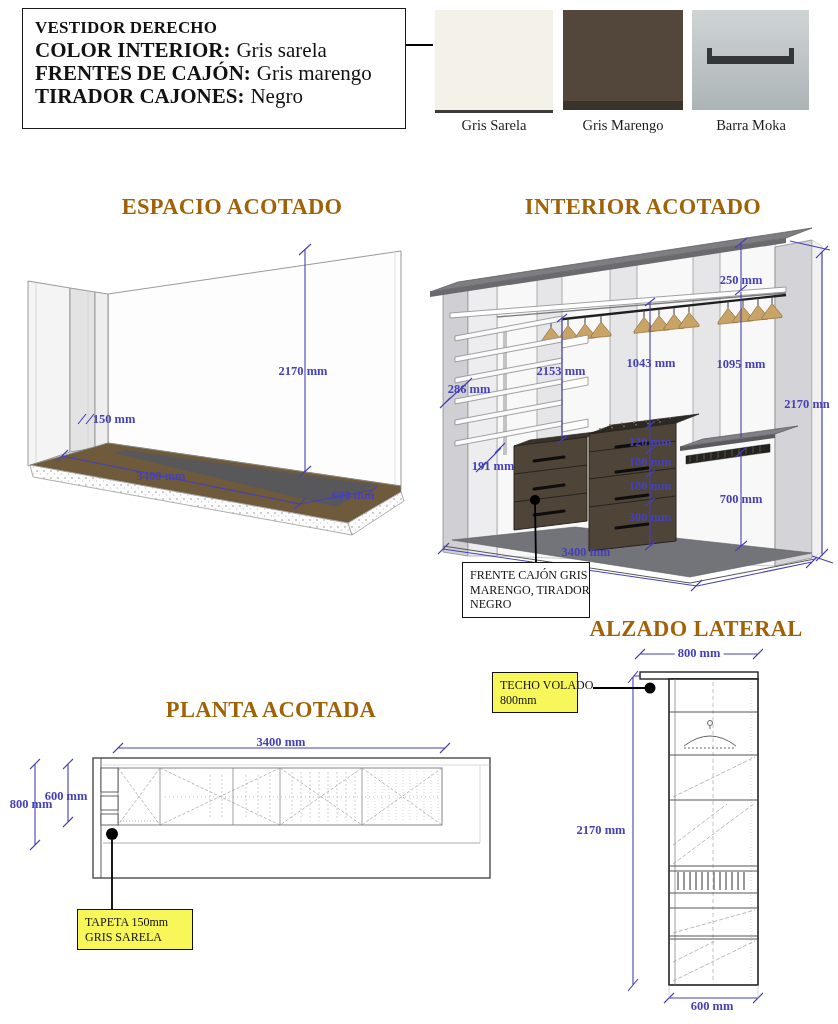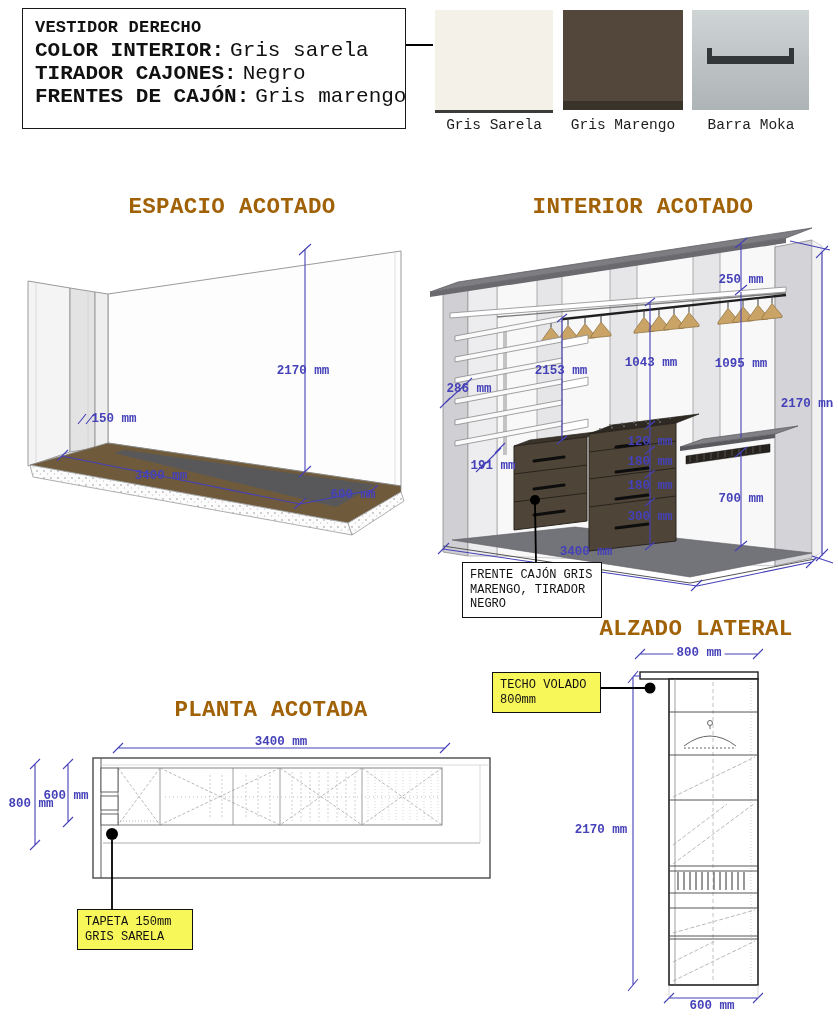--- a/index.html
+++ b/index.html
@@ -1,17 +1,17 @@
 <!DOCTYPE html>
 <html><head>
 <meta charset="utf-8">
 <style>
   html,body{margin:0;padding:0;background:#fff}
   .page{position:relative;width:838px;height:1024px;background:#ffffff;
-        font-family:Liberation Mono, monospace;overflow:hidden;color:#111}
+        font-family:Liberation Serif, serif;overflow:hidden;color:#111}
   svg.draw{position:absolute;left:0;top:0}
 
   
   .spec-box{position:absolute;left:22px;top:8px;width:384px;height:121px;
             border:1.6px solid #1a1a1a;box-sizing:border-box;padding:7px 0 0 12px;background:#fff}
   .spec-title{font-size:17px;font-weight:bold;line-height:23px;letter-spacing:.2px}
   .spec-line{font-size:21px;line-height:23px;white-space:nowrap}
   .spec-label{font-weight:bold}
   .spec-value{margin-left:6px}
 
@@ -243,24 +243,24 @@
       <circle cx="650" cy="688" r="5.5" fill="#000"></circle>
     </g>
   </svg>
 
   <div class="spec-box">
     <div class="spec-title">VESTIDOR DERECHO</div>
     <div class="spec-line">
       <span class="spec-label">COLOR INTERIOR:</span><span class="spec-value">Gris sarela</span>
     </div>
     <div class="spec-line">
-      <span class="spec-label">TIRADOR CAJONES:</span><span class="spec-value">Negro</span>
+      <span class="spec-label">FRENTES DE CAJÓN:</span><span class="spec-value">Gris marengo</span>
     </div>
     <div class="spec-line">
-      <span class="spec-label">FRENTES DE CAJÓN:</span><span class="spec-value">Gris marengo</span>
+      <span class="spec-label">TIRADOR CAJONES:</span><span class="spec-value">Negro</span>
     </div>
   </div>
 
   <div class="sw sw-sarela"></div>
   <div class="sw sw-marengo">
     <div class="sw-strip"></div>
   </div>
   <div class="sw sw-moka">
     <div class="moka-end l"></div>
     <div class="moka-end r"></div>
@@ -295,27 +295,27 @@
   <span class="dim" style="left:586px;top:545px">3400 mm</span>
 
   <span class="dim" style="left:281px;top:735px">3400 mm</span>
   <span class="dim" style="left:66px;top:789px">600 mm</span>
   <span class="dim" style="left:31px;top:797px">800 mm</span>
 
   <span class="dim bg" style="left:699px;top:646px">800 mm</span>
   <span class="dim" style="left:601px;top:823px">2170 mm</span>
   <span class="dim bg" style="left:712px;top:999px">600 mm</span>
 
-  <div class="note" style="left:462px;top:562px;width:140px">
+  <div class="note" style="left:462px;top:562px;width:128px">
     <span>FRENTE CAJÓN GRIS</span>
     <span>MARENGO, TIRADOR</span>
     <span>NEGRO</span>
   </div>
   <div class="note yellow" style="left:77px;top:909px;width:116px">
     <span>TAPETA 150mm</span>
     <span>GRIS SARELA</span>
   </div>
-  <div class="note yellow" style="left:492px;top:672px;width:109px">
+  <div class="note yellow" style="left:492px;top:672px;width:86px">
     <span>TECHO VOLADO</span>
     <span>800mm</span>
   </div>
 
 </div>
 
 </body></html>

